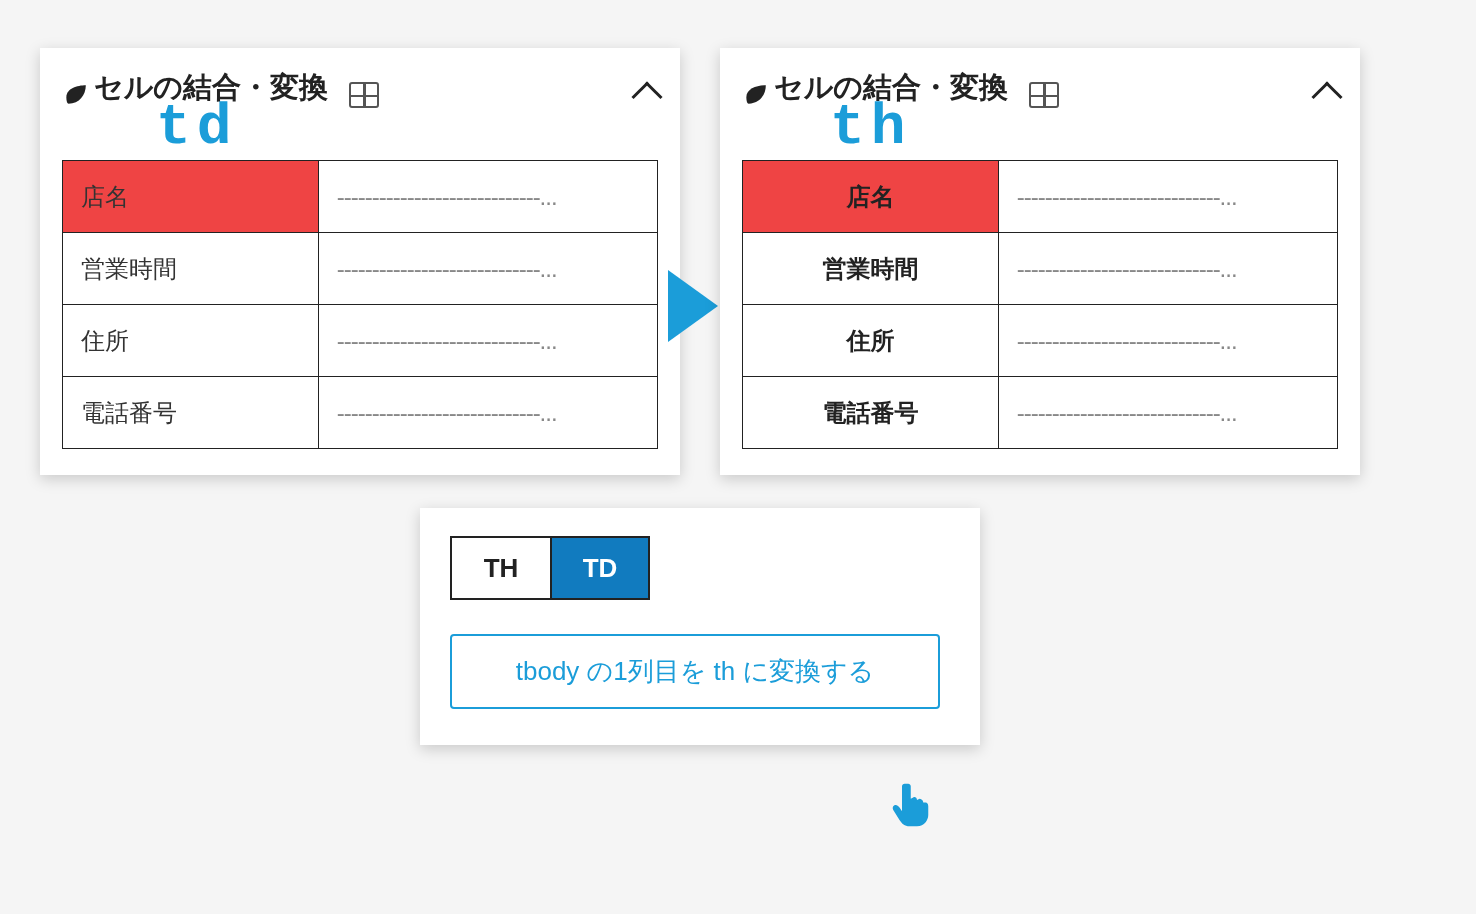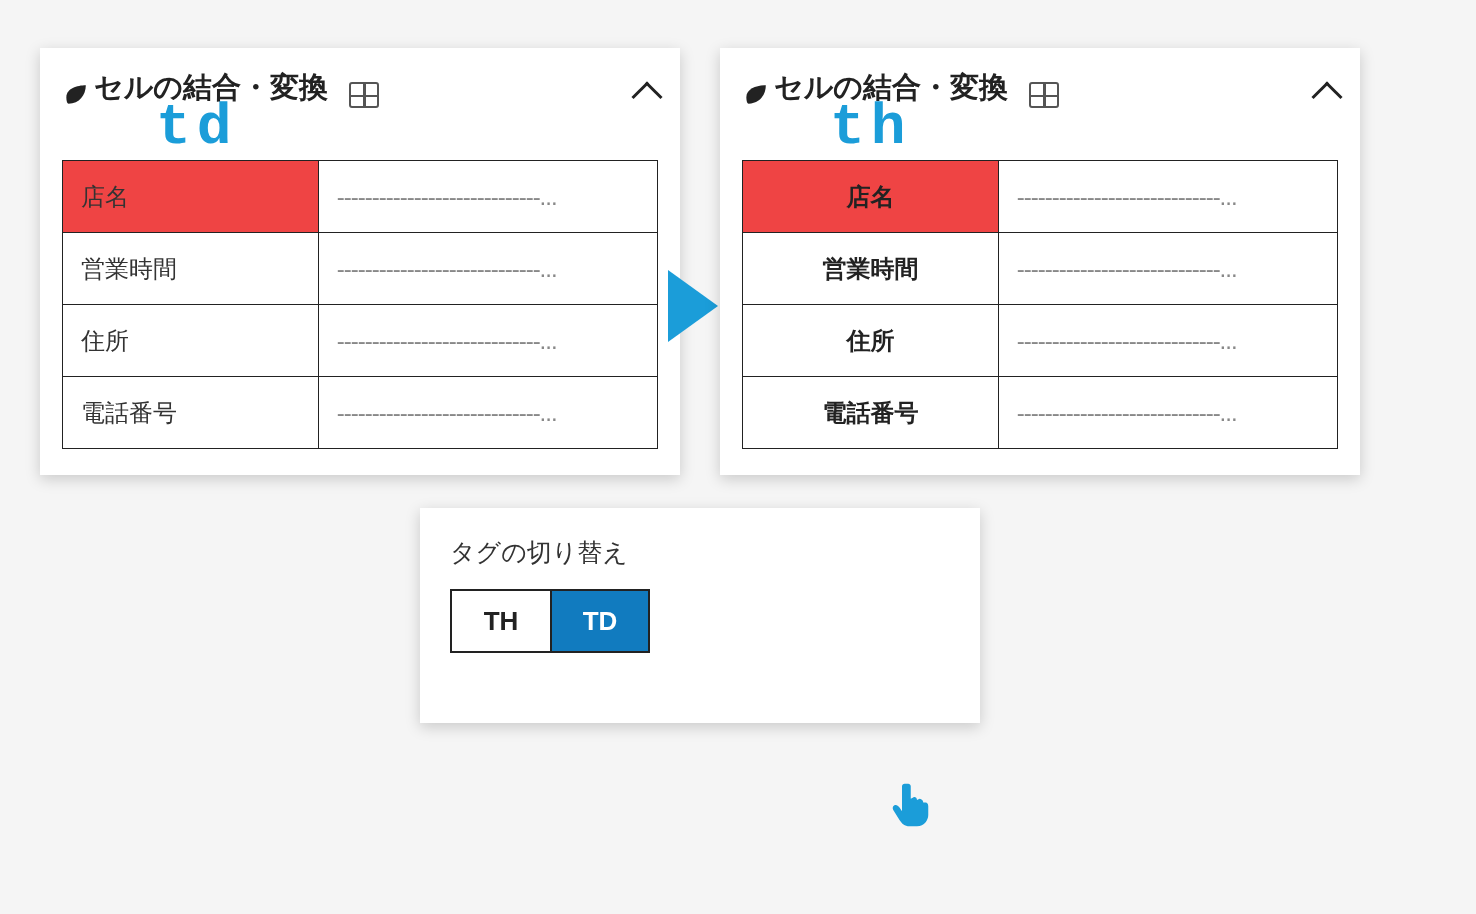--- a/index.html
+++ b/index.html
@@ -222,24 +222,24 @@
     <tr>
       <th class="col-label">電話番号</th>
       <td class="col-value"><span class="dash-placeholder">-----------------------------...</span></td>
     </tr>
   </tbody>
     </table>
 </div>
 <div class="overlay-label overlay-th">th</div>
 
 <div class="panel-bottom">
-  <div class="section-label">タグの切り替え</div>
   <div class="toggle-group">
     <div class="toggle-btn">TH</div>
     <div class="toggle-btn active">TD</div>
   </div>
+  <div class="action-btn">tbody の1列目を th に変換する</div>
 </div>
 
 <span class="cursor-icon">
   <svg viewBox="0 0 32 40" width="44" height="50">
     <path fill="#1b9dd9" d="M13 3c1 0 2 1 2 2v10l2-1c1-1 3 0 3 2l2-1c1 0 3 1 3 3l2 0c1 0 2 1 2 3v7c0 4-3 9-9 9h-6c-4 0-6-2-8-5l-5-8c-1-2 0-4 2-4 1 0 2 1 3 2l2 3V5c0-1 1-2 2-2z"></path>
   </svg>
 </span>
 
 </body></html>

